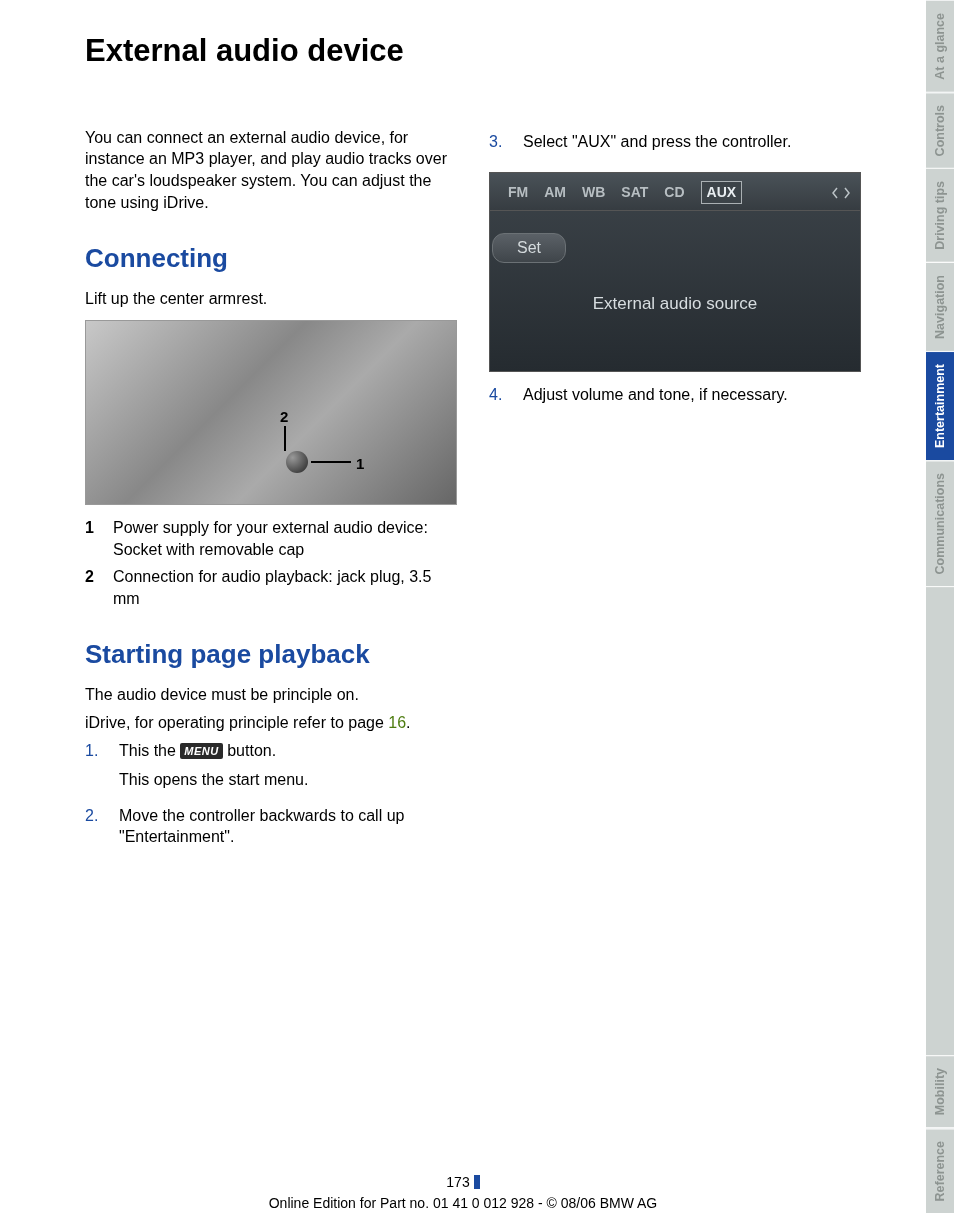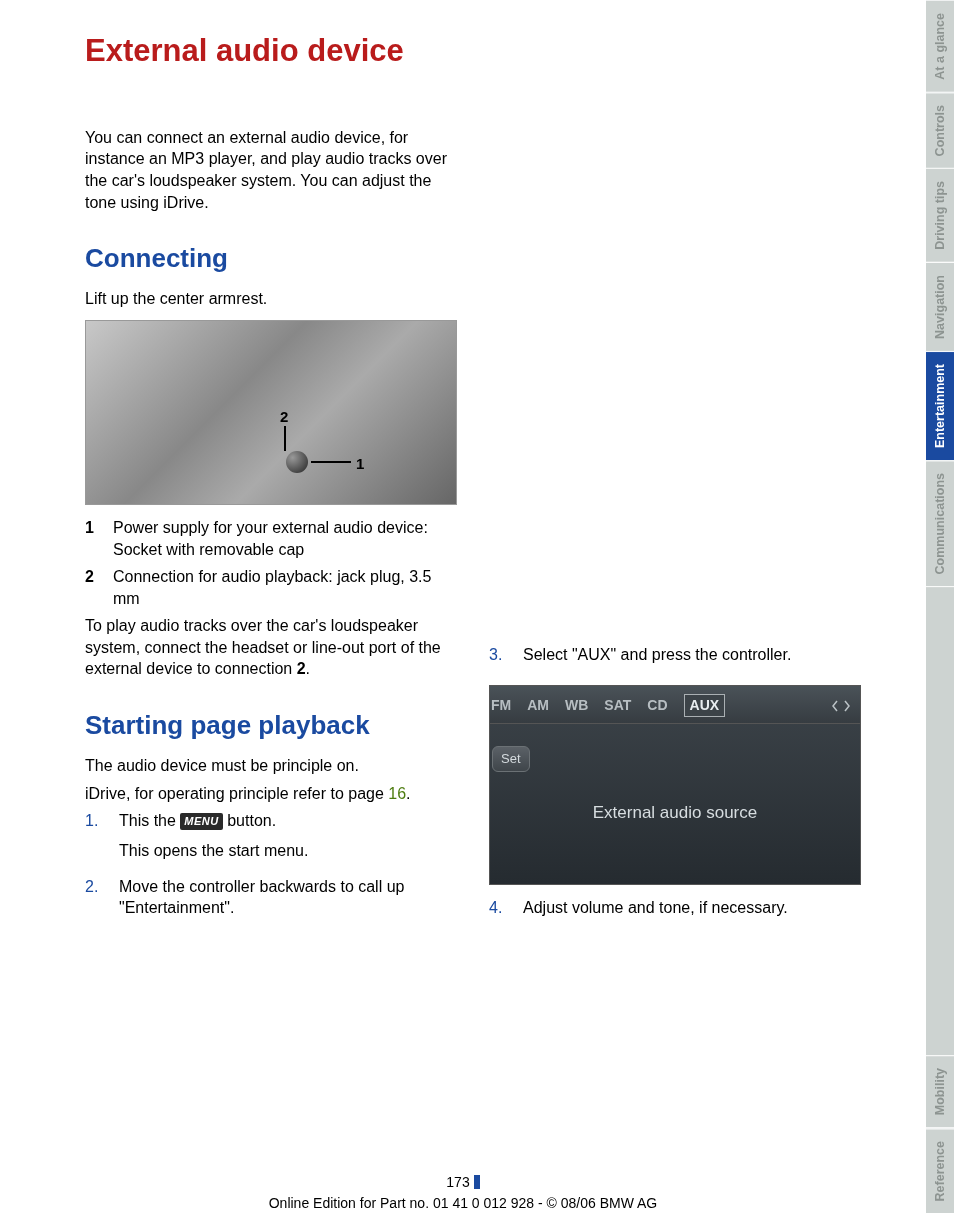--- a/index.html
+++ b/index.html
@@ -48,29 +48,28 @@
     }
     .tab.active {
       background: #1a4aa0;
       color: #fff;
     }
     .tab.spacer {
       flex: 1;
       background: #cdd3d1;
     }
     h1.title {
-      color: #b91c1c;
+      color: #000000;
       font-size: 31px;
       font-weight: bold;
       margin-bottom: 55px;
     }
     .columns {
       display: flex;
       gap: 32px;
-      align-items: flex-end;
     }
     .col {
       width: 372px;
     }
     h2.section {
       color: #1a4aa0;
       font-size: 26px;
       font-weight: bold;
       margin: 28px 0 12px 0;
     }
@@ -161,21 +160,21 @@
       margin: 12px 0 12px 0;
       position: relative;
       border: 1px solid #555;
       color: #c8d0d4;
       font-size: 15px;
     }
     .aux-tabs {
       display: flex;
       align-items: center;
       gap: 16px;
-      padding: 8px 10px 6px 1px;
+      padding: 8px 10px 6px 18px;
       border-bottom: 1px solid #555;
       background: linear-gradient(#4a5258, #363c41);
     }
     .aux-tabs span {
       color: #b7bec2;
       font-weight: bold;
       font-size: 14px;
     }
     .aux-tabs .sel {
       border: 1px solid #aab0b3;
@@ -190,23 +189,23 @@
       align-items: center;
     }
     .gl svg { display: block; }
     .aux-row2 {
       padding: 22px 0 0 2px;
     }
     .set-btn {
       display: inline-block;
       background: linear-gradient(#5b6167, #3f454a);
       border: 1px solid #6b7175;
-      border-radius: 6px;
-      padding: 3px 8px;
-      font-size: 13px;
+      border-radius: 12px;
+      padding: 3px 24px;
+      font-size: 16px;
       color: #d5dbde;
     }
     .aux-center {
       text-align: center;
       padding-top: 30px;
       font-size: 17px;
       color: #d7dde0;
     }
     .footer {
       position: absolute;
@@ -255,23 +254,20 @@
             <span class="num">1</span>
             <span style="white-space: pre-line;">Power supply for your external audio device:
 Socket with removable cap</span>
           </li>
           <li>
             <span class="num">2</span>
             <span>Connection for audio playback: jack plug, 3.5 mm</span>
           </li>
         </ul>
 
-        <p>
-          <span>To play audio tracks over the car's loudspeaker system, connect the headset or line-out port of the external device to connection </span><b>2</b><span>.</span>
-        </p>
 
         <h2 class="section">Starting page playback</h2>
         <p>The audio device must be principle on.</p>
         <p>
           <span>iDrive, for operating principle refer to page </span><span class="link">16</span><span>.</span>
         </p>
 
         <ul class="ol">
           <li>
             <span class="idx">1.</span>

